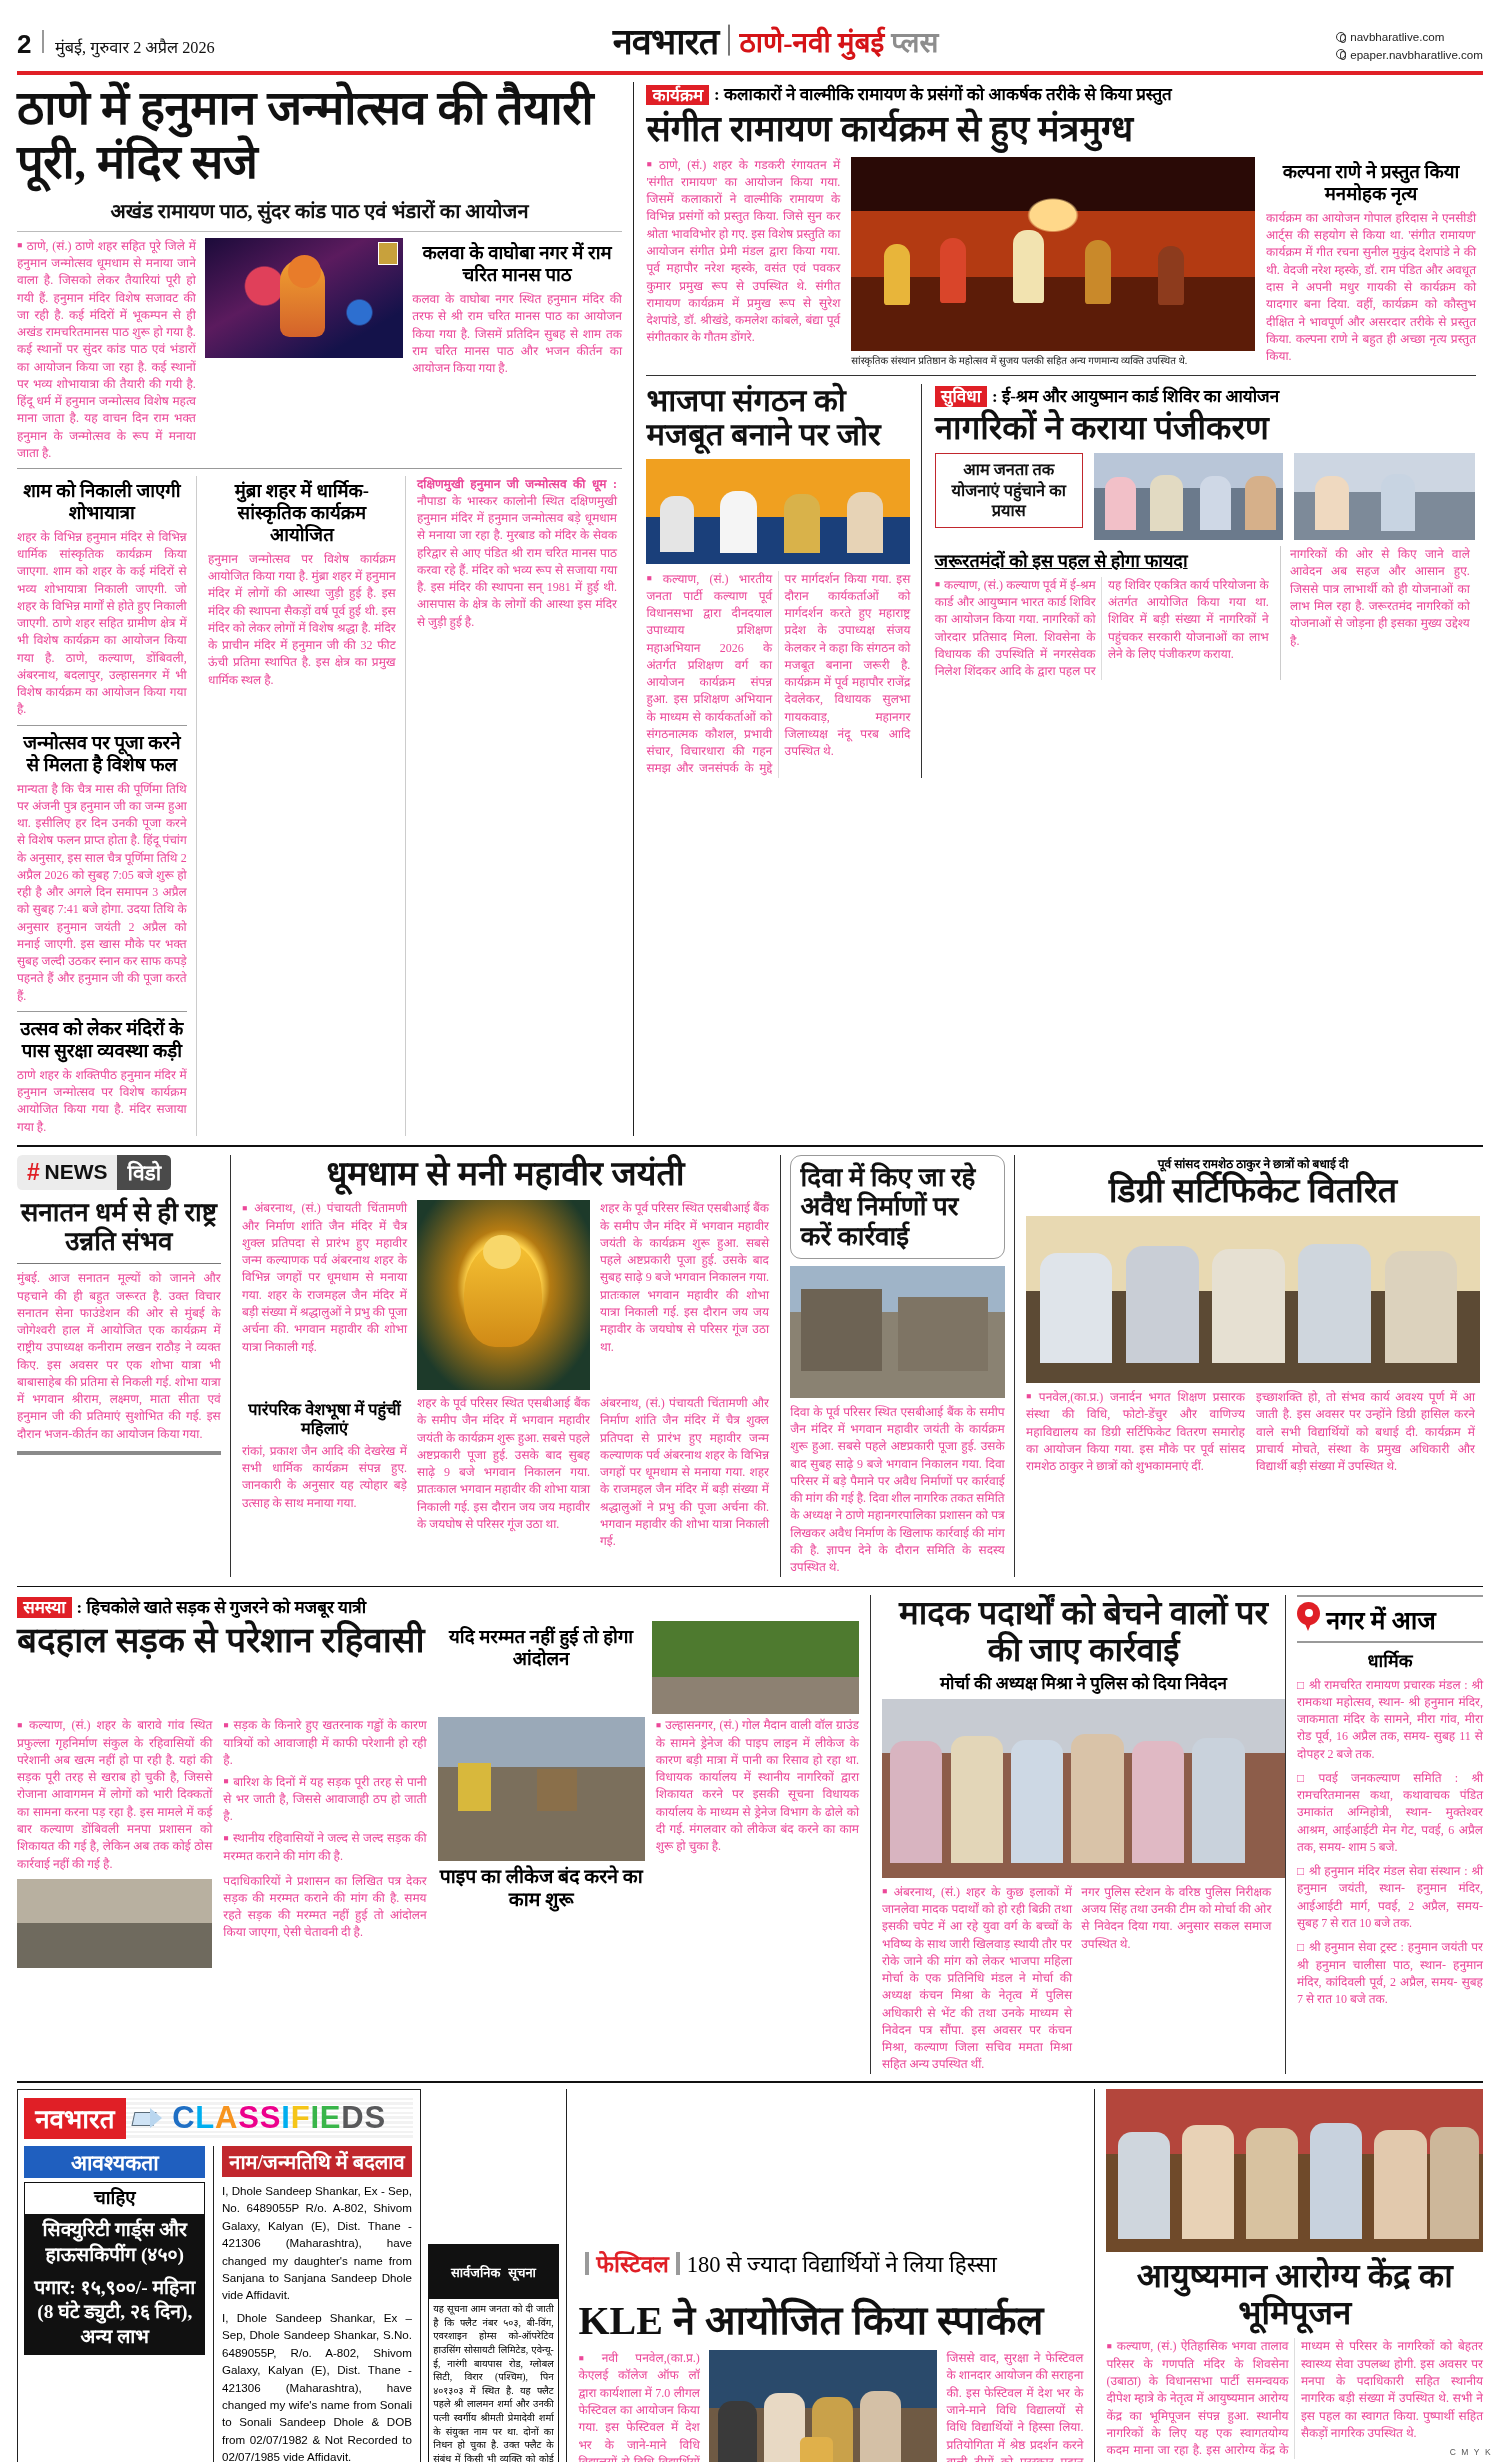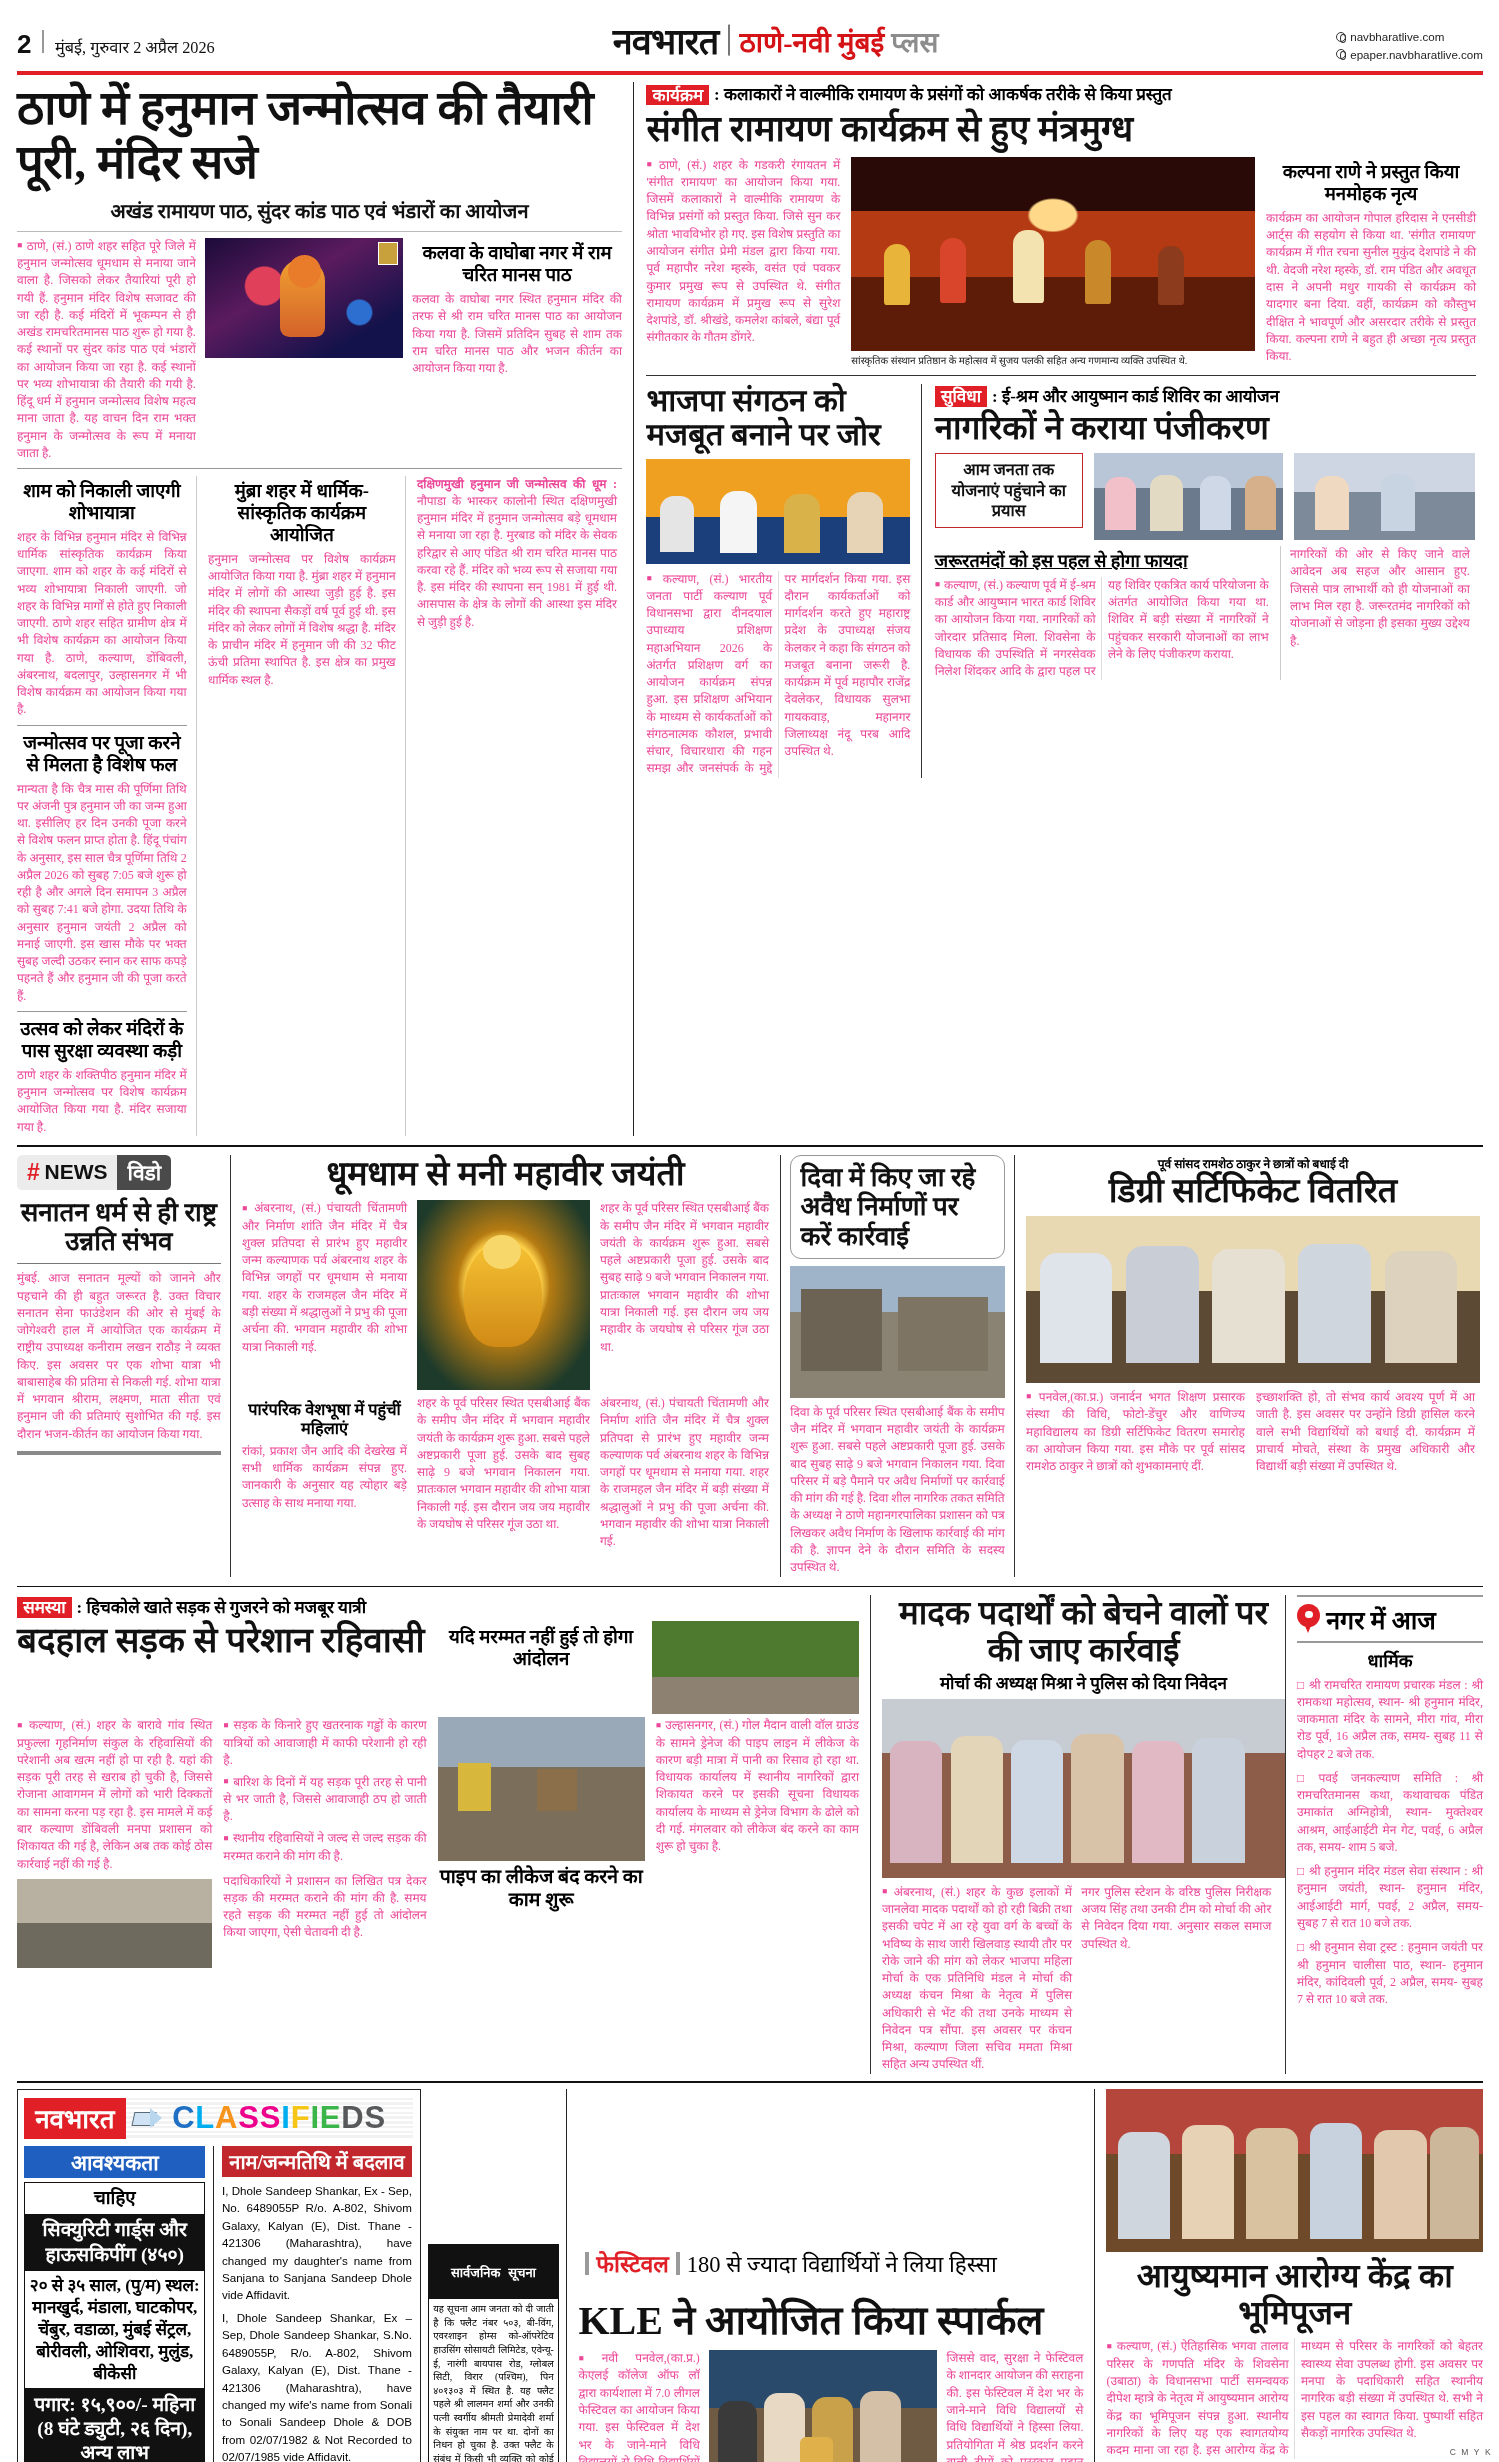--- a/index.html
+++ b/index.html
@@ -399,21 +399,21 @@
             <p class="body-txt"><span class="sq"></span><span>अंबरनाथ, (सं.) शहर के कुछ इलाकों में जानलेवा मादक पदार्थों को हो रही बिक्री तथा इसकी चपेट में आ रहे युवा वर्ग के बच्चों के भविष्य के साथ जारी खिलवाड़ स्थायी तौर पर रोके जाने की मांग को लेकर भाजपा महिला मोर्चा के एक प्रतिनिधि मंडल ने मोर्चा की अध्यक्ष कंचन मिश्रा के नेतृत्व में पुलिस अधिकारी से भेंट की तथा उनके माध्यम से निवेदन पत्र सौंपा. इस अवसर पर कंचन मिश्रा, कल्याण जिला सचिव ममता मिश्रा सहित अन्य उपस्थित थीं.</span></p>
           </div>
           <div style="width:190px;">
             <p class="body-txt">नगर पुलिस स्टेशन के वरिष्ठ पुलिस निरीक्षक अजय सिंह तथा उनकी टीम को मोर्चा की ओर से निवेदन दिया गया. अनुसार सकल समाज उपस्थित थे.</p>
           </div>
         </div>
       </div>
 
       <div style="width:186px;">
         <div style="height:2.3px;background:#999;"></div>
-        <div style="display:flex;align-items:center;gap:6.2px;padding:4.7px 0;">
+        <div style="display:flex;align-items:flex-start;gap:6.2px;padding:4.7px 0;">
           <span class="pin">
               <i></i>
             </span>
           <span style="font-family:'Liberation Serif',serif;font-weight:bold;font-size:25px;">नगर में आज</span>
         </div>
         <div style="height:2.3px;background:#999;"></div>
         <div style="text-align:center;font-family:'Liberation Serif',serif;font-weight:bold;font-size:18px;padding:4.7px 0;">धार्मिक</div>
         <p class="body-txt" style="margin-bottom:7px;"><span style="margin-right:3.9px;">□</span><span>श्री रामचरित रामायण प्रचारक मंडल : श्री रामकथा महोत्सव, स्थान- श्री हनुमान मंदिर, जाकमाता मंदिर के सामने, मीरा गांव, मीरा रोड पूर्व, 16 अप्रैल तक, समय- सुबह 11 से दोपहर 2 बजे तक.</span></p>
         <p class="body-txt" style="margin-bottom:7px;"><span style="margin-right:3.9px;">□</span><span>पवई जनकल्याण समिति : श्री रामचरितमानस कथा, कथावाचक पंडित उमाकांत अग्निहोत्री, स्थान- मुक्तेश्वर आश्रम, आईआईटी मेन गेट, पवई, 6 अप्रैल तक, समय- शाम 5 बजे.</span></p>
         <p class="body-txt" style="margin-bottom:7px;"><span style="margin-right:3.9px;">□</span><span>श्री हनुमान मंदिर मंडल सेवा संस्थान : श्री हनुमान जयंती, स्थान- हनुमान मंदिर, आईआईटी मार्ग, पवई, 2 अप्रैल, समय- सुबह 7 से रात 10 बजे तक.</span></p>
@@ -435,21 +435,20 @@
         </span>
       </div>
 
       <div style="display:flex;gap:7.8px;margin-top:6.2px;">
 
         <div style="width:190px;border-right:0.9px solid #222;padding-right:7.8px;">
           <div class="bluebar">आवश्यकता</div>
           <div style="border:1.2px solid #111;margin-top:4.7px;">
             <div class="whitebox">चाहिए</div>
             <div class="blackbox">सिक्युरिटी गार्ड्स और हाऊसकिपींग (४५०)</div>
-            <div class="whitebox" style="font-size:17px;text-align:center;">२० से ३५ साल, (पु/म) स्थल: मानखुर्द, मंडाला, घाटकोपर, चेंबुर, वडाळा, मुंबई सेंट्रल, बोरीवली, ओशिवरा, मुलुंड, बीकेसी</div>
             <div class="blackbox">पगार: १५,९००/- महिना (8 घंटे ड्युटी, २६ दिन), अन्य लाभ</div>
 
           </div>
 
         </div>
 
         <div style="width:190px;">
           <div class="redbar">नाम/जन्मतिथि में बदलाव</div>
           <p class="eng" style="margin-top:5.4px;"><span class="sq"></span><span>I, Dhole Sandeep Shankar, Ex - Sep, No. 6489055P R/o. A-802, Shivom Galaxy, Kalyan (E), Dist. Thane - 421306 (Maharashtra), have changed my daughter's name from Sanjana to Sanjana Sandeep Dhole vide Affidavit.</span></p>
           <p class="eng" style="margin-top:5.4px;"><span class="sq"></span><span>I, Dhole Sandeep Shankar, Ex – Sep, Dhole Sandeep Shankar, S.No. 6489055P, R/o. A-802, Shivom Galaxy, Kalyan (E), Dist. Thane - 421306 (Maharashtra), have changed my wife's name from Sonali to Sonali Sandeep Dhole &amp; DOB from 02/07/1982 &amp; Not Recorded to 02/07/1985 vide Affidavit.</span></p>

